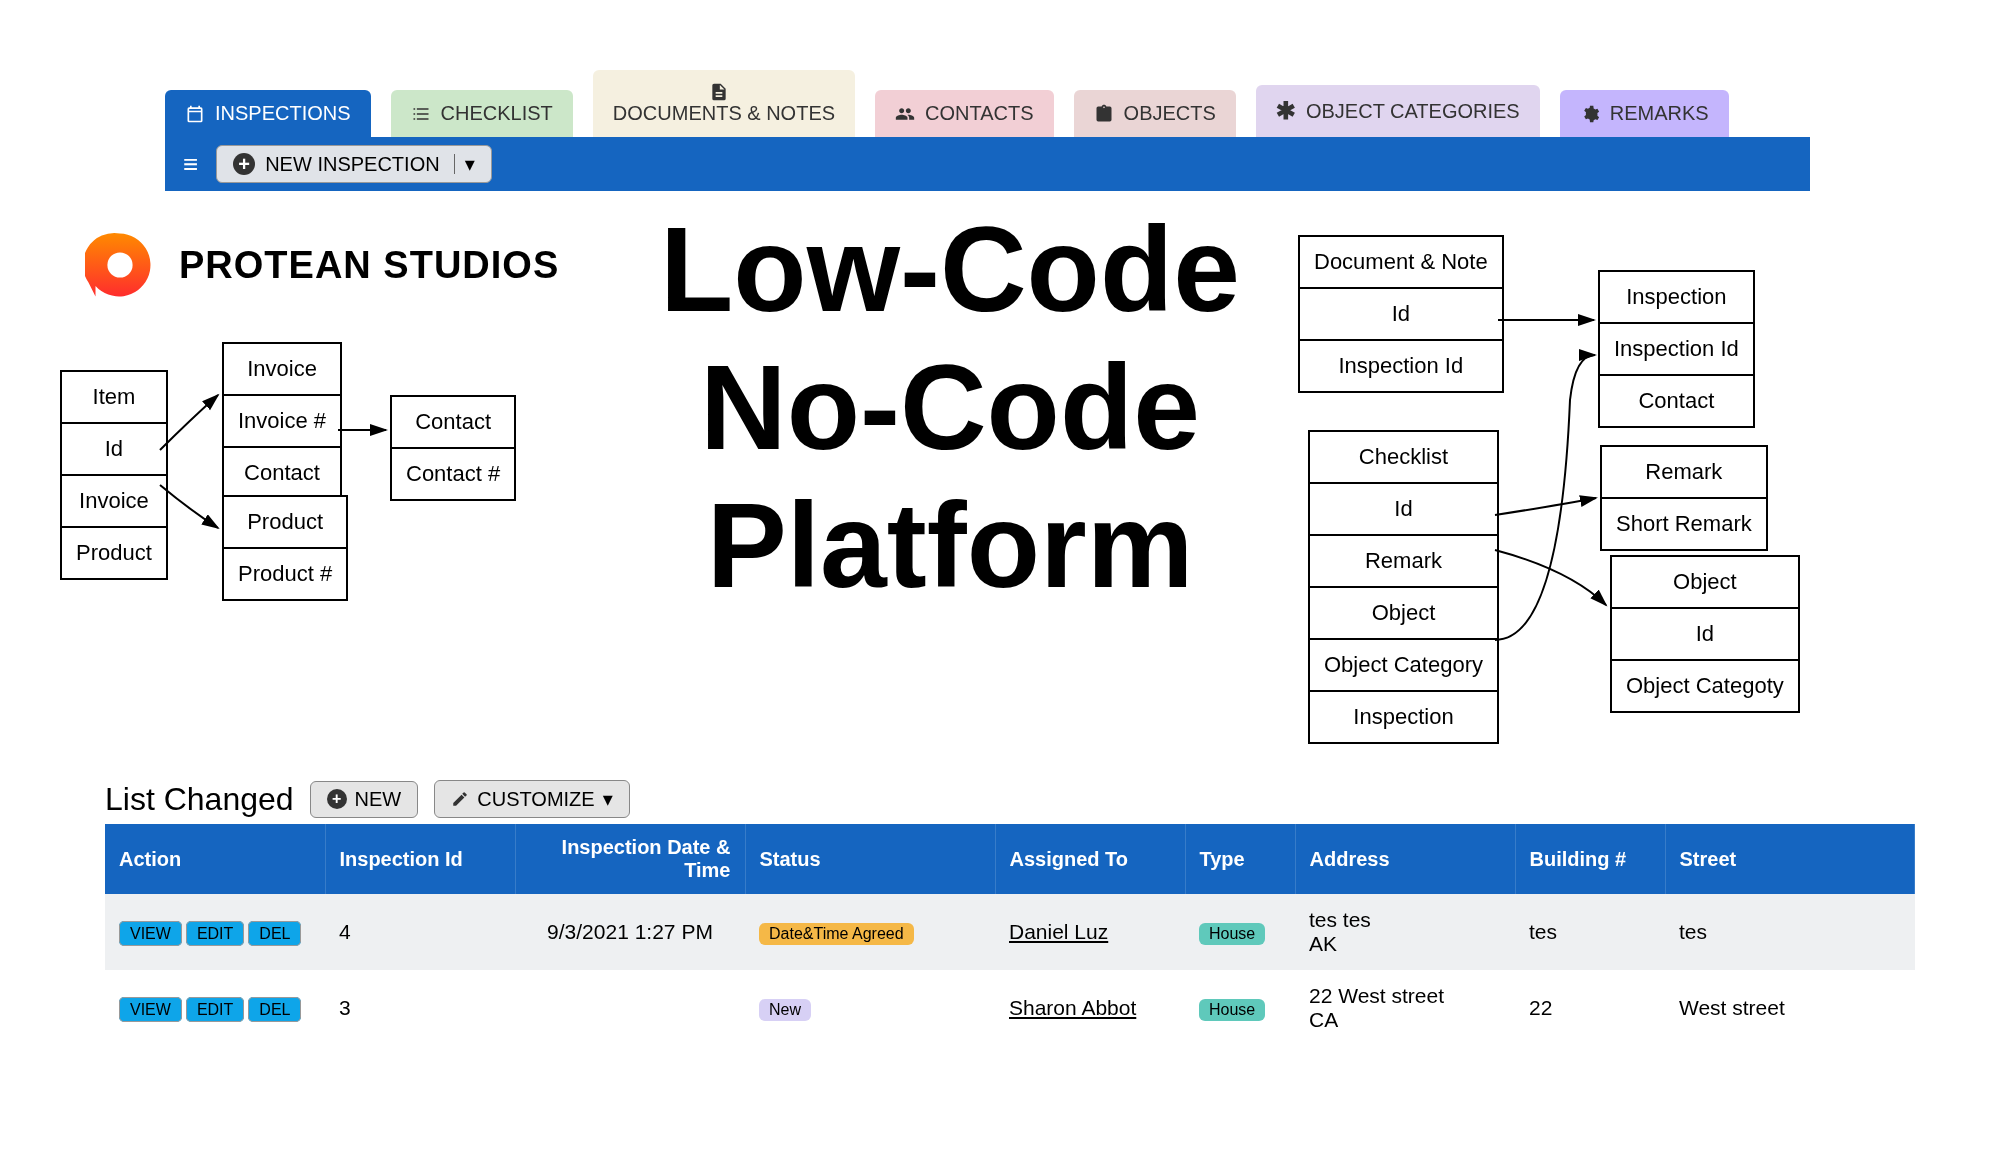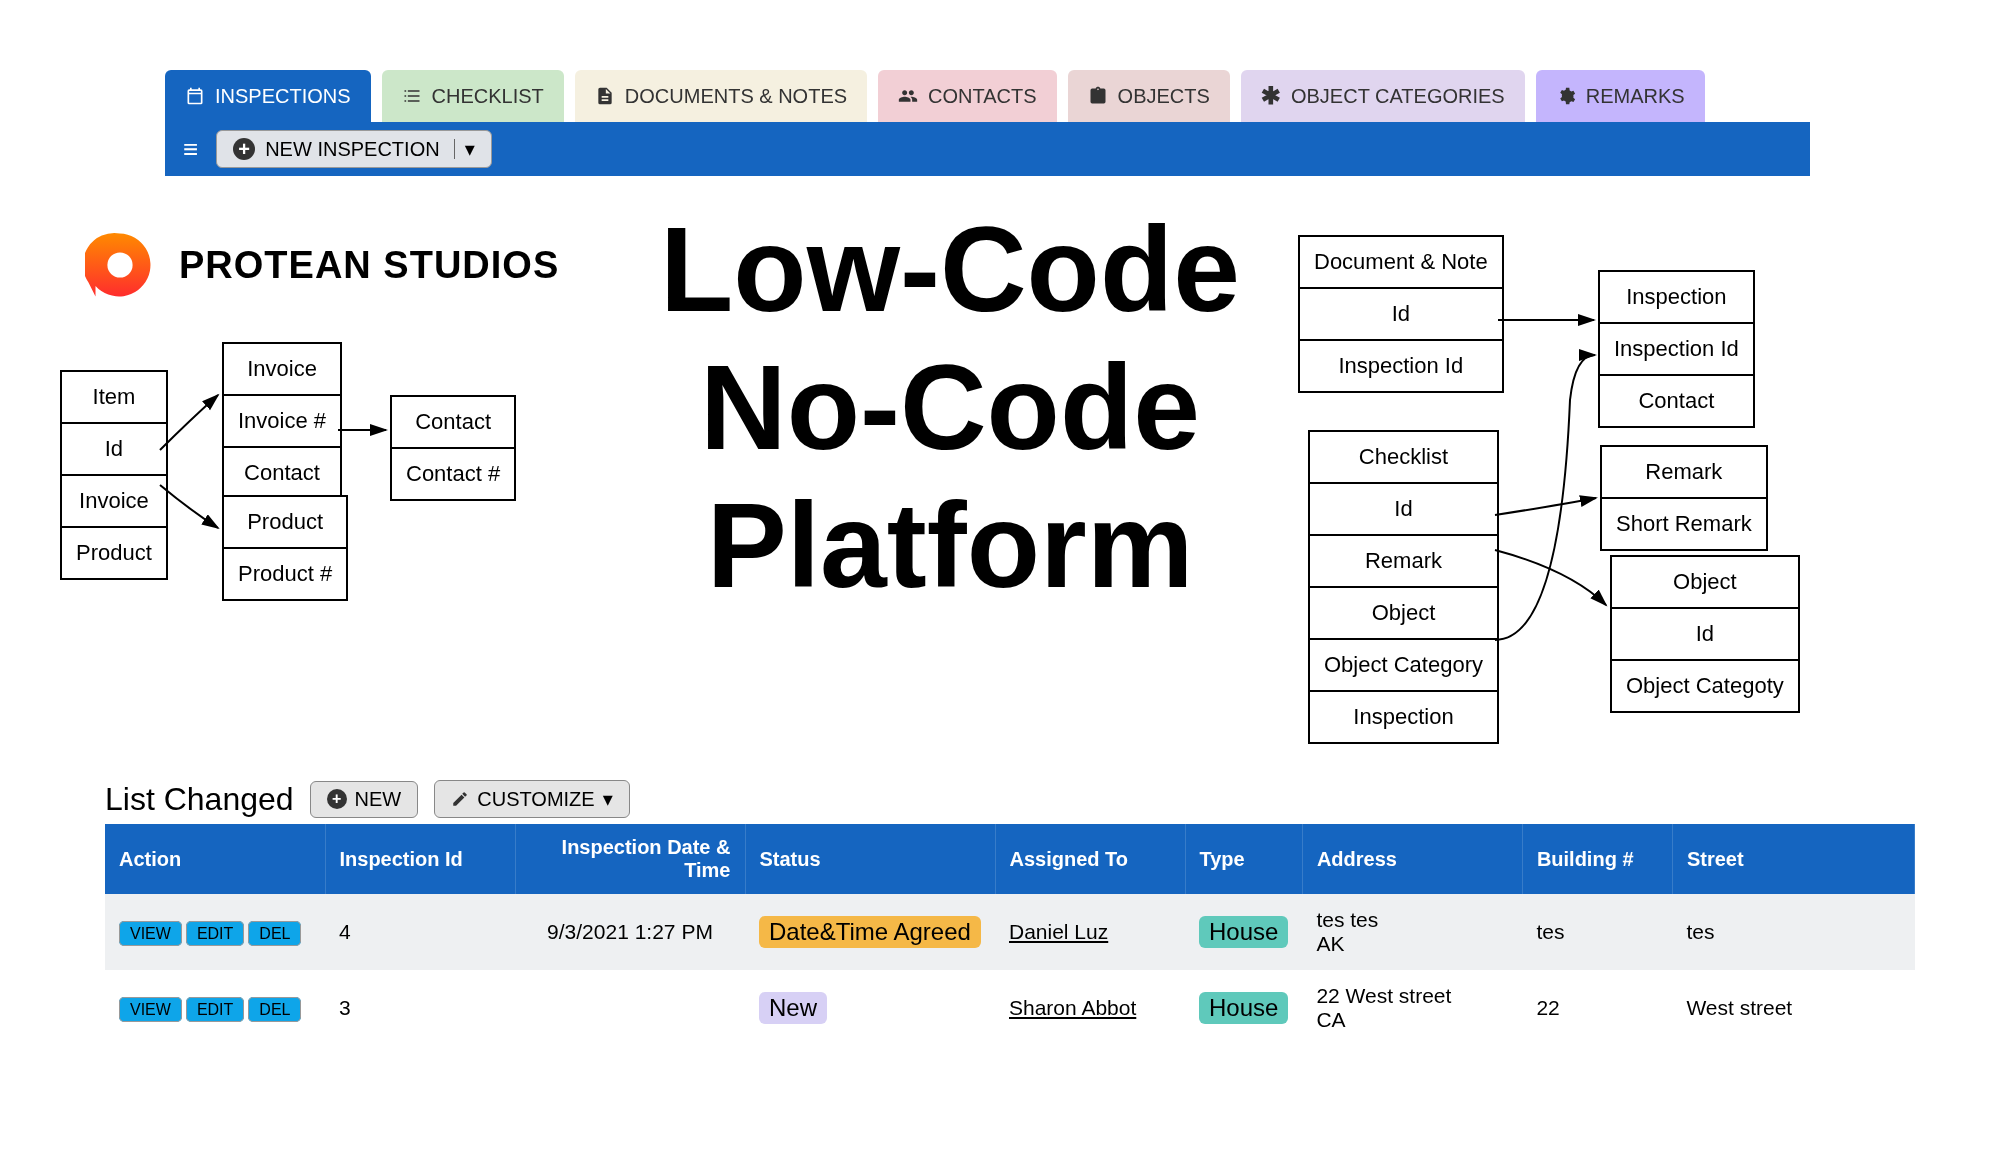--- a/index.html
+++ b/index.html
@@ -1,24 +1,24 @@
 <!DOCTYPE html>
 <html><head>
 <meta charset="utf-8">
 <style>
 * { box-sizing: border-box; margin: 0; padding: 0; }
 body { font-family: Verdana, Geneva, sans-serif; background: #fff; width: 2000px; height: 1167px; overflow: hidden; color: #000; }
 
-.tabs { display: flex; margin-left: 165px; margin-top: 70px; gap: 11px; }
+.tabs { display: flex; margin-left: 165px; margin-top: 70px; gap: 20px; align-items: flex-end; }
 .tab { display: flex; align-items: center; padding: 12px 20px; font-size: 20px; font-weight: 500; border-radius: 6px 6px 0 0; cursor: pointer; color: #333; }
 .tab svg { width: 20px; height: 20px; margin-right: 10px; }
 .tab-inspections { background: #1565c0; color: #fff; }
 .tab-inspections svg { fill: #fff; }
 .tab-checklist { background: #cce7c9; }
-.tab-documents { background: #f5f0e0; }
+.tab-documents { background: #f5f0e0; flex-direction: column; }
 .tab-contacts { background: #f2cfd5; }
 .tab-objects { background: #ead5d5; }
 .tab-categories { background: #e0d5ef; }
 .tab-remarks { background: #c4b5fd; }
 
 .toolbar { background: #1565c0; height: 54px; margin-left: 165px; margin-right: 190px; display: flex; align-items: center; padding: 0 18px; gap: 18px; }
 .hamburger { color: #fff; font-size: 26px; cursor: pointer; }
 .btn-new-insp { background: #e0e3e8; border: 1px solid #999; border-radius: 6px; padding: 6px 16px; display: flex; align-items: center; gap: 10px; font-size: 20px; cursor: pointer; }
 .btn-new-insp .plus { background: #333; color: #fff; border-radius: 50%; width: 22px; height: 22px; display: inline-flex; align-items: center; justify-content: center; font-weight: bold; }
 .btn-new-insp .divider { border-left: 1px solid #666; height: 20px; margin-left: 4px; }
@@ -41,21 +41,21 @@
 .small-btn { background: #e5e5e5; border: 1px solid #888; border-radius: 6px; padding: 6px 16px; display: inline-flex; align-items: center; gap: 8px; font-size: 20px; cursor: pointer; }
 .small-btn .plus { background: #333; color: #fff; border-radius: 50%; width: 20px; height: 20px; display: inline-flex; align-items: center; justify-content: center; font-weight: bold; font-size: 16px; }
 
 table.data { width: 100%; border-collapse: collapse; }
 table.data th { background: #1565c0; color: #fff; text-align: left; padding: 12px 14px; font-size: 20px; font-weight: 700; border-right: 1px solid rgba(255,255,255,0.15); vertical-align: middle; }
 table.data th.right { text-align: right; }
 table.data td { padding: 14px 14px; font-size: 21px; vertical-align: middle; }
 table.data tr.row-odd { background: #eef0f2; }
 table.data tr.row-even { background: #fff; }
 .row-btn { background: #0ea5e9; border: 1px solid #999; border-radius: 5px; padding: 3px 10px; font-size: 16px; cursor: pointer; margin-right: 4px; }
-.badge { border-radius: 6px; padding: 2px 10px; display: inline-block; font-size: 24px; }
+.badge { border-radius: 6px; padding: 2px 10px; display: inline-block; font-size: 16px; }
 .badge-orange { background: #f5b847; }
 .badge-purple { background: #d7d0f5; }
 .badge-teal { background: #5fc9bb; }
 .linktext { text-decoration: underline; cursor: pointer; }
 </style>
 </head>
 <body>
 
 <div class="tabs">
   <div class="tab tab-inspections">

